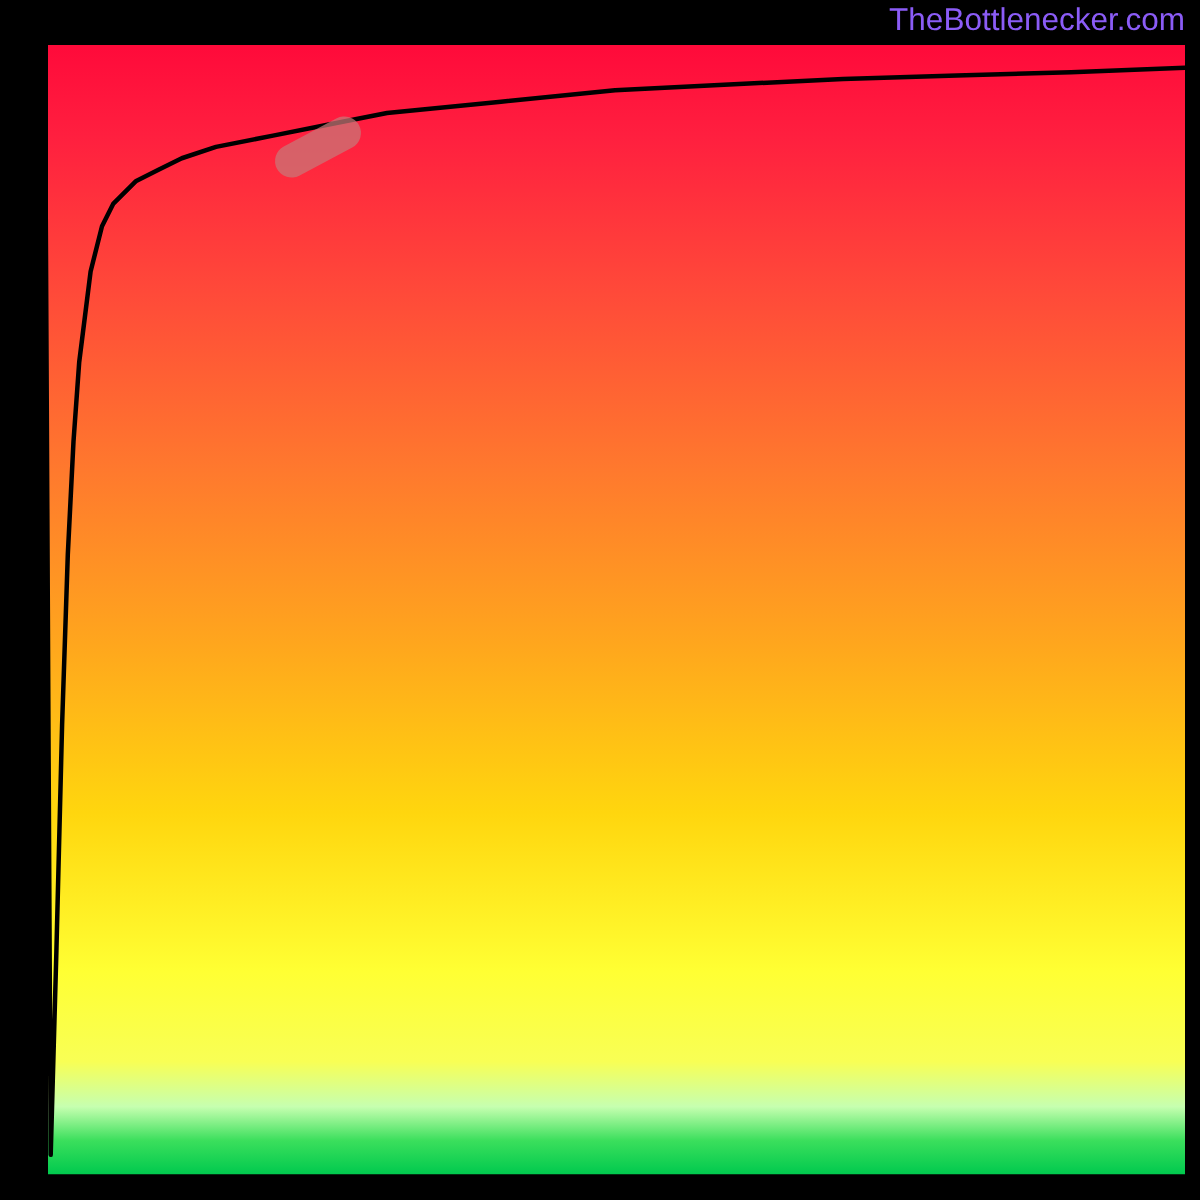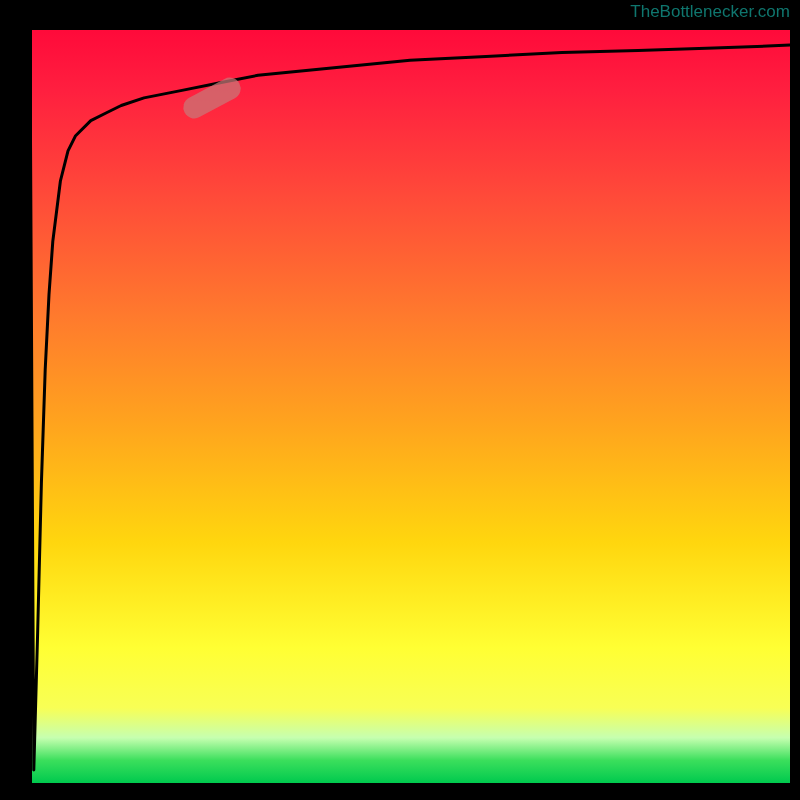--- a/index.html
+++ b/index.html
@@ -8,22 +8,22 @@
     height: 800px;
     background: #000;
     position: relative;
     font-family: Arial, Helvetica, sans-serif;
     overflow: hidden;
   }
   .watermark {
     position: absolute;
     top: 2px;
     right: 10px;
-    color: #0f766e;
-    font-size: 17px;
+    color: #8b5cf6;
+    font-size: 21px;
     font-weight: 500;
     z-index: 30;
   }
   .frame {
     position: absolute;
     left: 30px;
     top: 30px;
     width: 760px;
     height: 755px;
   }

